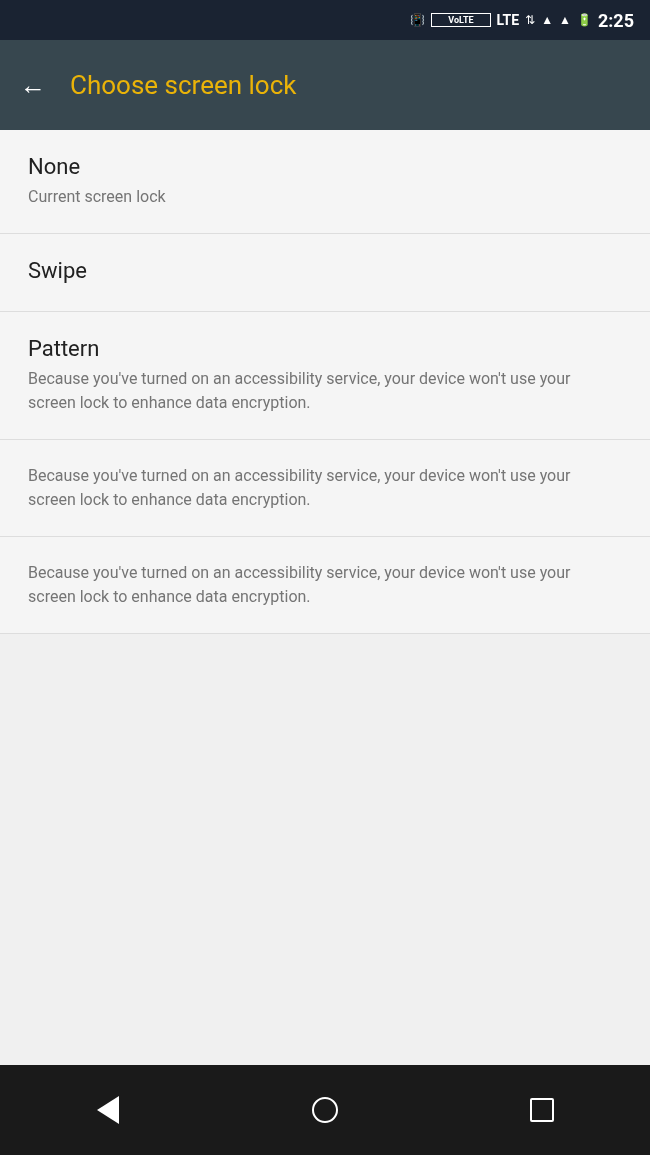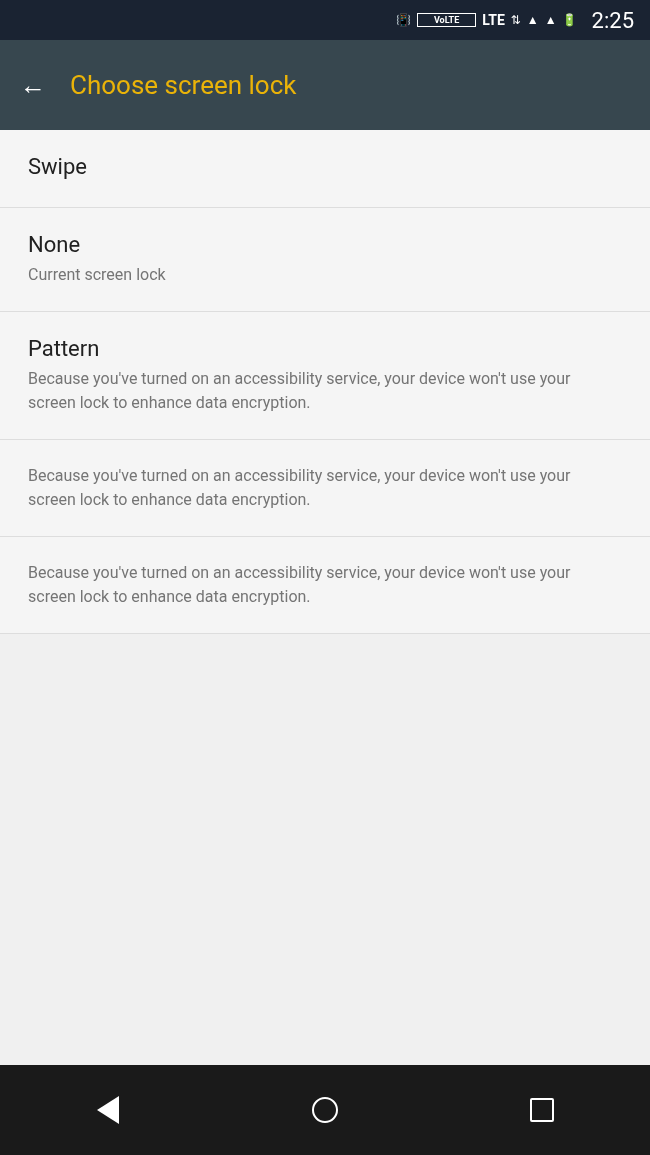--- a/index.html
+++ b/index.html
@@ -30,23 +30,23 @@
     }
 
     .status-bar-icons {
       display: flex;
       align-items: center;
       gap: 6px;
     }
 
     .status-time {
       color: white;
-      font-size: 22px;
-      font-weight: 400;
-      margin-left: 8px;
+      font-size: 18px;
+      font-weight: 700;
+      margin-left: 0;
     }
 
     .status-icon {
       color: white;
       font-size: 12px;
     }
 
     .volte-badge {
       border: 1px solid white;
       color: white;
@@ -192,27 +192,27 @@
 
 <div class="app-bar">
   <button class="back-button">
     <span>←</span>
   </button>
   <span class="app-bar-title">Choose screen lock</span>
 </div>
 
 <div class="content">
 
+  <div class="list-item has-subtitle">
+    <div class="item-title">None</div>
+    <div class="item-subtitle">Current screen lock</div>
+  </div>
+
   <div class="list-item">
     <div class="item-title">Swipe</div>
-  </div>
-
-  <div class="list-item has-subtitle">
-    <div class="item-title">None</div>
-    <div class="item-subtitle">Current screen lock</div>
   </div>
 
   <div class="list-item has-subtitle">
     <div class="item-title">Pattern</div>
     <div class="item-subtitle">Because you've turned on an accessibility service, your device won't use your screen lock to enhance data encryption.</div>
   </div>
 
   <div class="list-item has-subtitle">
     <div class="item-subtitle">Because you've turned on an accessibility service, your device won't use your screen lock to enhance data encryption.</div>
   </div>

